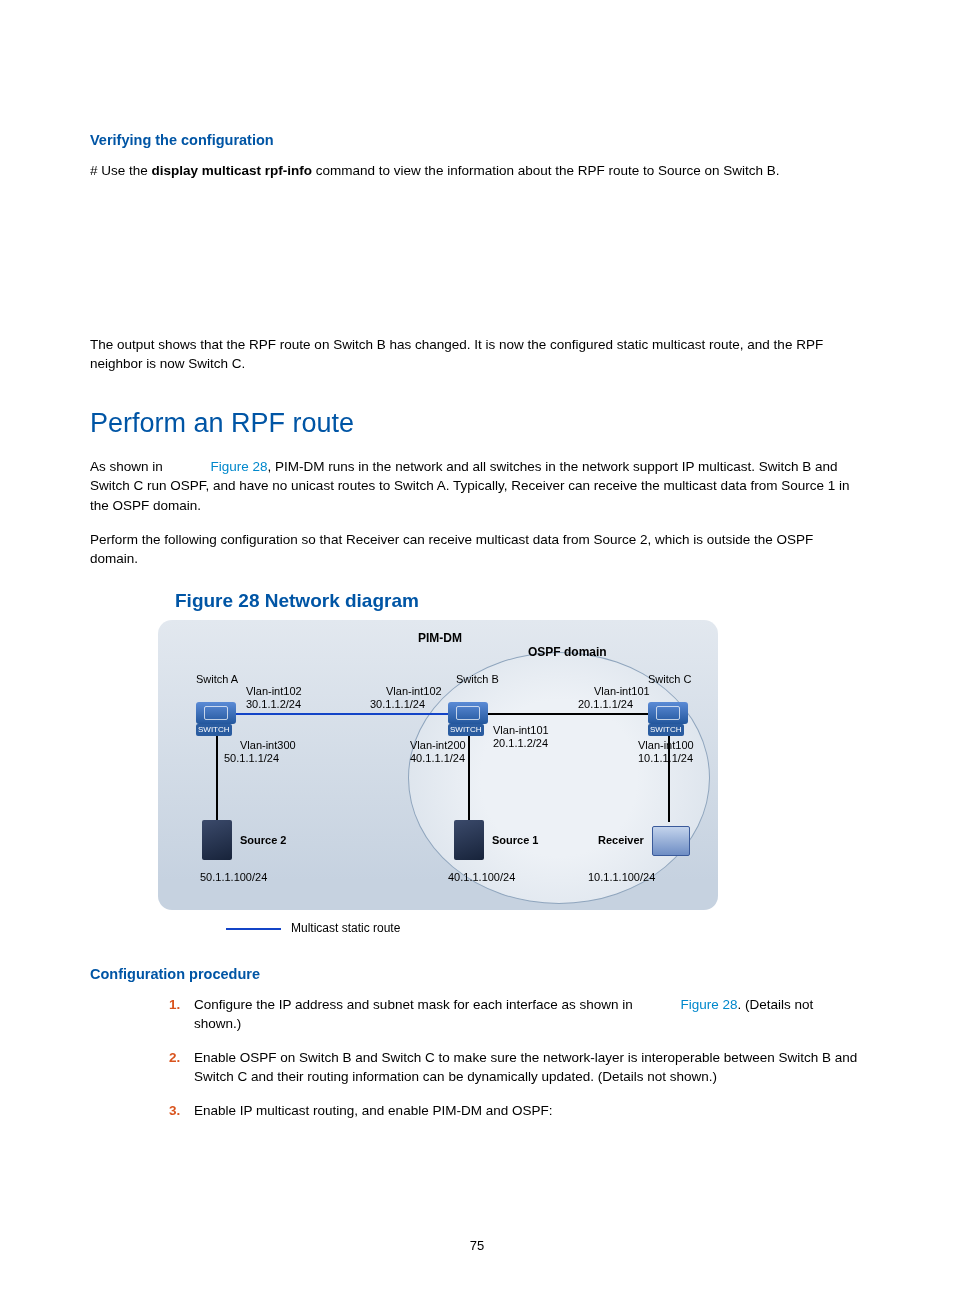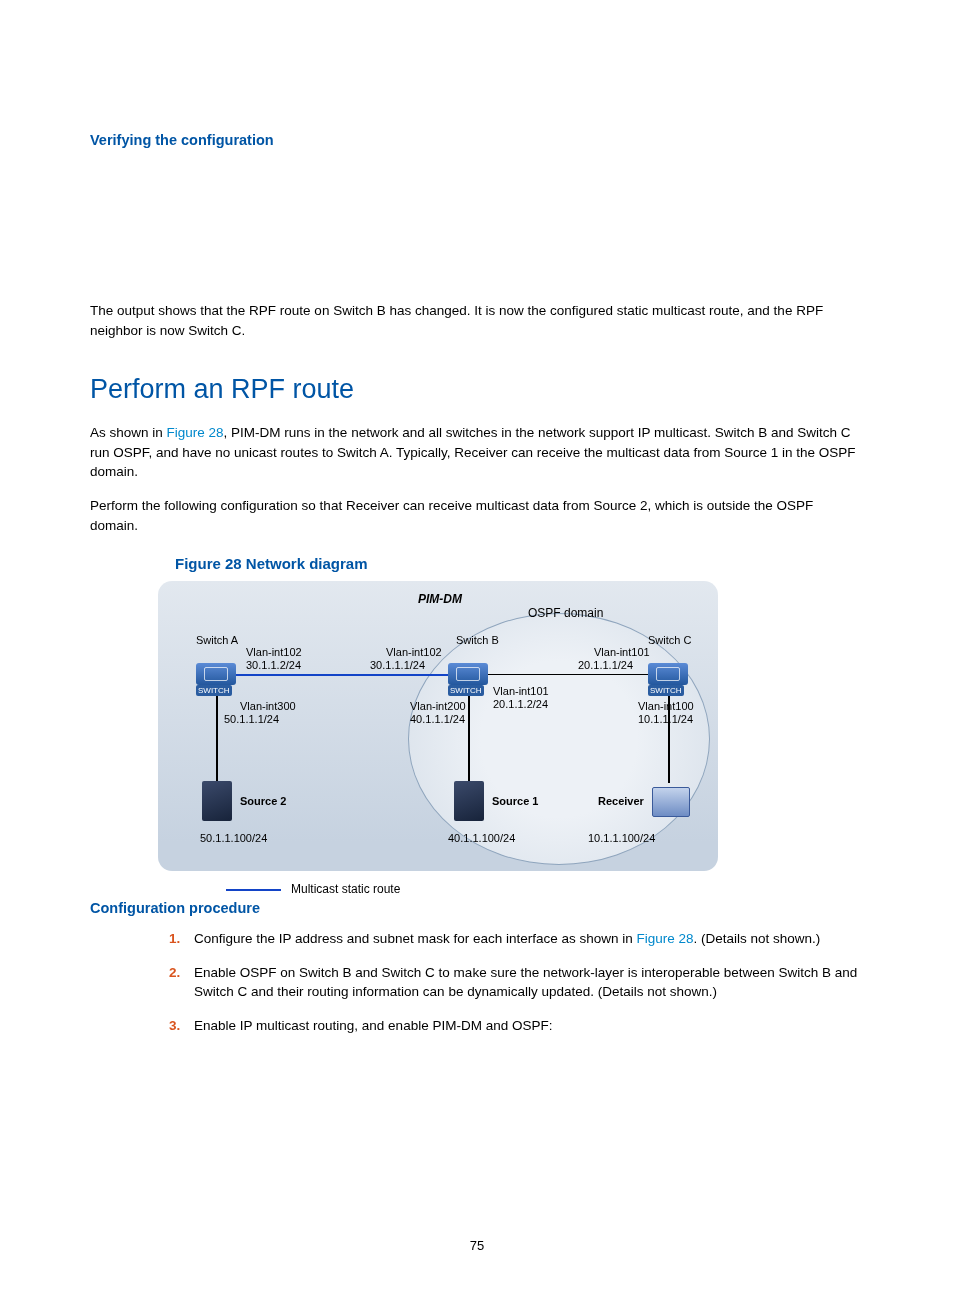--- a/index.html
+++ b/index.html
@@ -26,55 +26,56 @@
   }
   h2.main-blue {
     color: #0055a5;
     font-size: 27px;
     font-weight: 300;
     font-family: Arial, sans-serif;
     margin: 30px 0 14px 0;
   }
   .figure-caption {
     color: #0055a5;
-    font-size: 15px;
+    font-size: 19px;
     font-weight: bold;
     margin: 18px 0 6px 0;
     padding-left: 17px;
   }
   p.body {
     margin: 0 0 14px 0;
   }
   .indent {
     margin-left: 108px;
   }
   .indent-short {
     margin-left: 68px;
   }
   .link {
     color: #0088cc;
+    margin-left: 44px;
   }
   strong { font-weight: bold; }
   .figure-wrap { margin-left: 68px; }
   .figure {
     width: 560px;
     height: 290px;
     background: linear-gradient(180deg,#e2e8ef,#c6d2e0 90%);
     border-radius: 14px;
     position: relative;
     font-family: Arial, sans-serif;
     font-size: 11px;
     color: #000;
   }
   .figure .lbl {
     position: absolute;
     white-space: nowrap;
   }
-  .figure .pimdm { top: 10px; left: 260px; font-weight: bold; font-size:12px;font-style:italic;}
-  .figure .ospfdom { top: 24px; left: 370px; font-weight: normal; font-size:12px;}
+  .figure .pimdm { top: 10px; left: 260px; font-weight: bold; font-size:12px;}
+  .figure .ospfdom { top: 24px; left: 370px; font-weight: bold; font-size:12px;}
   .figure .ellipse {
     position: absolute;
     border: 1.5px solid #8fa5bd;
     border-radius: 50%;
     top: 32px; left: 250px;
     width: 300px; height: 250px;
     background: radial-gradient(circle,#edf1f6 40%,#d5dee8 100%);
   }
   .switch-icon {
     position: absolute;
@@ -142,20 +143,23 @@
     font-size: 13px;
   }
 </style>
 </head>
 <body>
 
 <div class="page">
 
   <h3 class="sub-blue">Verifying the configuration</h3>
 
+  <p class="body indent">
+    <span># Use the </span><strong>display multicast rpf-info</strong><span> command to view the information about the RPF route to Source on Switch B.</span>
+  </p>
 
   <div style="height:140px"></div>
 
   <p class="body indent">The output shows that the RPF route on Switch B has changed. It is now the configured static multicast route, and the RPF neighbor is now Switch C.</p>
 
   <h2 class="main-blue">Perform an RPF route</h2>
 
 
   <p class="body indent-short">
     <span>As shown in </span><span class="link">Figure 28</span><span>, PIM-DM runs in the network and all switches in the network support IP multicast. Switch B and Switch C run OSPF, and have no unicast routes to Switch A. Typically, Receiver can receive the multicast data from Source 1 in the OSPF domain.</span>
@@ -215,21 +219,21 @@
       <div class="lbl" style="top:213px;left:440px;font-weight:bold">Receiver</div>
       <div class="lbl" style="top:250px;left:430px">10.1.1.100/24</div>
     </div>
 
     <div class="legend">
       <div class="swatch"></div>
       <span>Multicast static route</span>
     </div>
   </div>
 
-  <h3 class="sub-blue" style="">Configuration procedure</h3>
+  <h3 class="sub-blue" style="margin-top:26px">Configuration procedure</h3>
 
   <ol class="proc">
     <li>
       <span>Configure the IP address and subnet mask for each interface as shown in </span><span class="link">Figure 28</span><span>. (Details not shown.)</span>
     </li>
     <li>Enable OSPF on Switch B and Switch C to make sure the network-layer is interoperable between Switch B and Switch C and their routing information can be dynamically updated. (Details not shown.)</li>
     <li>Enable IP multicast routing, and enable PIM-DM and OSPF:</li>
   </ol>
 
   <div class="pagenum">75</div>

